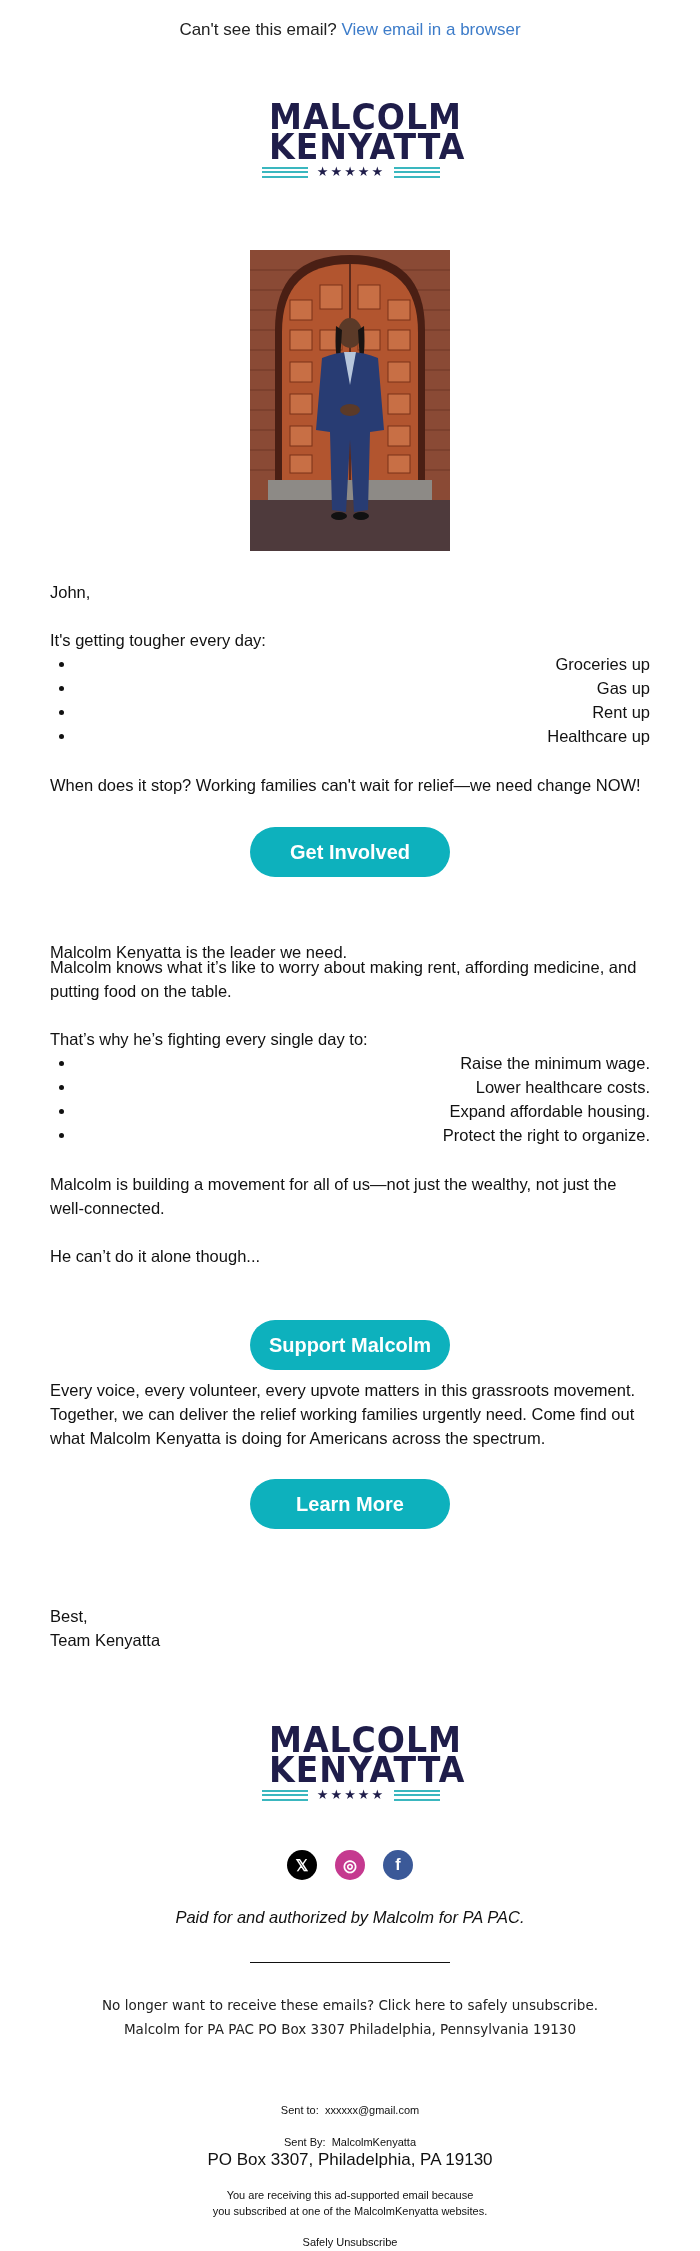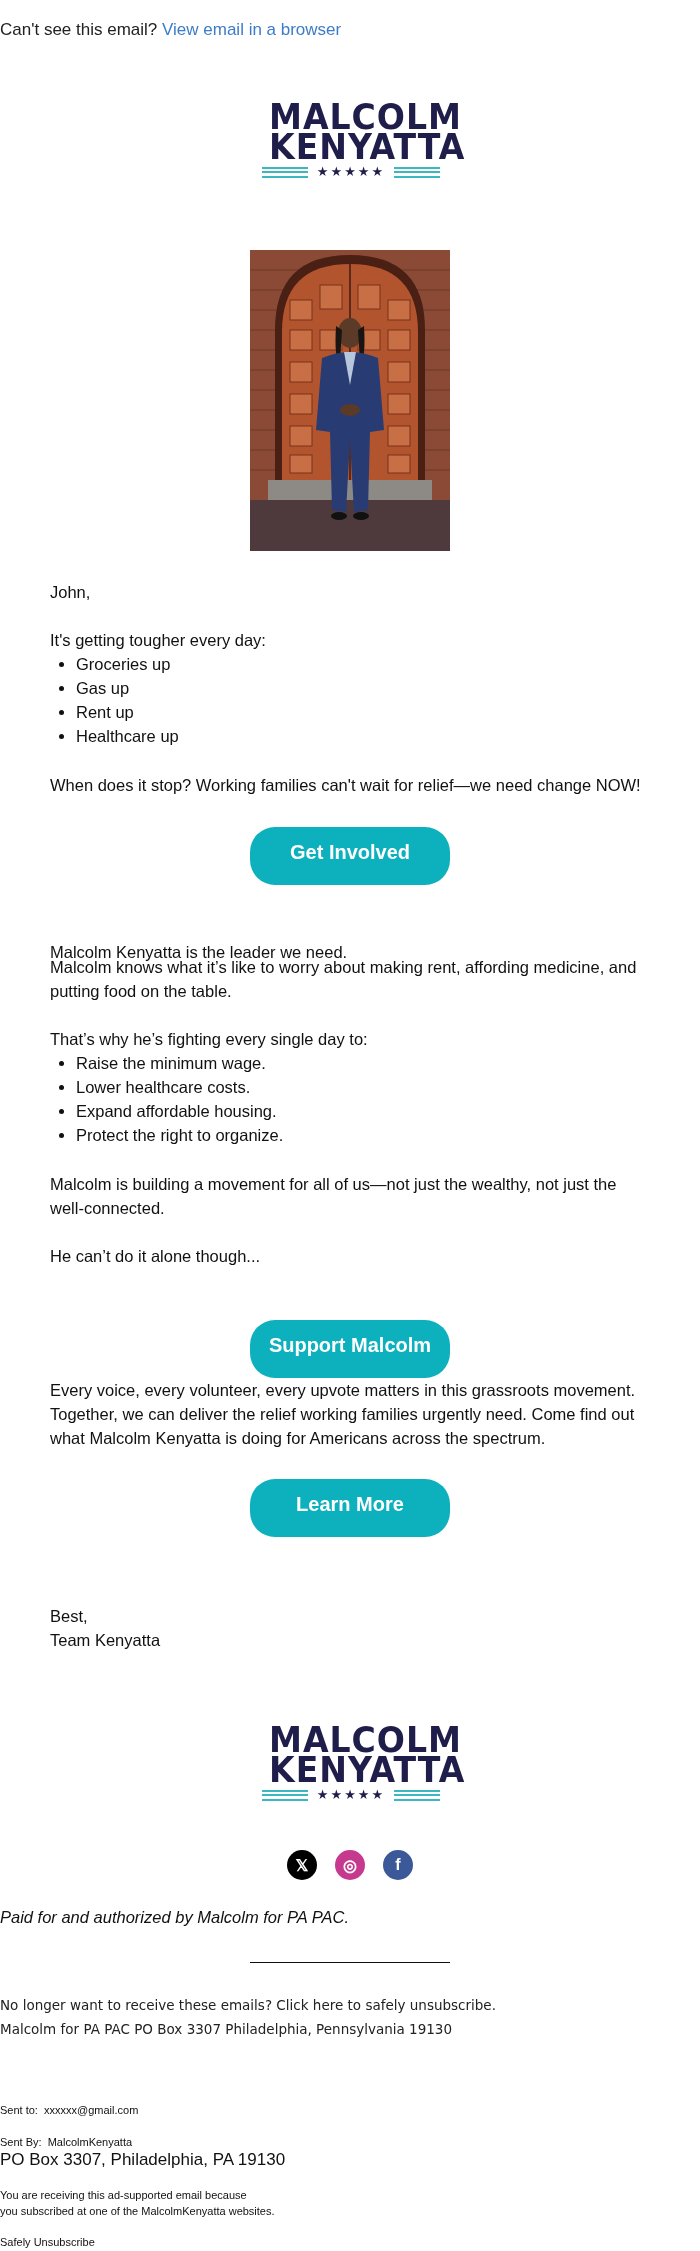--- a/index.html
+++ b/index.html
@@ -1,31 +1,31 @@
 <!DOCTYPE html>
 <html><head>
 <meta charset="utf-8">
 <style>
   * { box-sizing: border-box; margin: 0; padding: 0; }
   html, body { width: 700px; background: #ffffff; }
   body { font-family: "Liberation Sans", sans-serif; color: #111111; position: relative; height: 2251px; overflow: hidden; }
   .abs { position: absolute; }
-  .center { left: 0; width: 700px; }
+  .center { left: 0; width: 700px; text-align: center; }
   .preheader { top: 20px; font-size: 17px; color: #222; }
   .preheader a { color: #3d7cc9; text-decoration: none; }
   .logo { left: 262px; width: 178px; }
   .logo .line { font-weight: 900; font-size: 36px; letter-spacing: 1px; color: #1f1d4a; line-height: 30px; text-align: center; font-family: "DejaVu Sans", sans-serif; transform: scaleX(0.92); }
   .logo .stripe-row { display: flex; align-items: center; justify-content: space-between; margin-top: 4px; height: 12px; }
   .logo .stripes { width: 46px; height: 11px; display: flex; flex-direction: column; justify-content: space-between; }
   .logo .stripes span { display: block; height: 2px; background: #3ab7bf; }
   .logo .stars { color: #1f1d4a; font-size: 13px; letter-spacing: 2px; line-height: 12px; }
   .photo { left: 250px; top: 250px; width: 200px; height: 301px; overflow: hidden; background: #7a3a24; }
   .text { left: 50px; width: 600px; font-size: 16.5px; line-height: 24px; color: #111; }
-  .text ul { list-style: disc; padding-left: 26px; }
-  .btn { left: 250px; width: 200px; height: 58px; border-radius: 25px; background: #0db1bd; color: #ffffff; font-weight: bold; font-size: 20px; text-align: center; line-height: 50px; cursor: pointer; }
+  .text ul { list-style: disc; padding-left: 26px; text-align: right; }
+  .btn { left: 250px; width: 200px; height: 50px; border-radius: 25px; background: #0db1bd; color: #ffffff; font-weight: bold; font-size: 20px; text-align: center; line-height: 50px; cursor: pointer; }
   .social { top: 1850px; left: 287px; display: flex; gap: 18px; }
   .social .ic { width: 30px; height: 30px; border-radius: 50%; display: flex; align-items: center; justify-content: center; color: #fff; font-size: 16px; font-weight: bold; }
   .paid { top: 1908px; font-style: italic; font-size: 16.5px; color: #111; }
   .divider { top: 1962px; left: 250px; width: 200px; height: 1px; background: #111; }
   .unsub-block { top: 1993px; font-family: "DejaVu Sans", sans-serif; font-size: 13.5px; line-height: 24px; color: #222; }
   .footer-small { font-size: 11px; color: #111; line-height: 16px; }
 </style>
 </head>
 <body>
 

